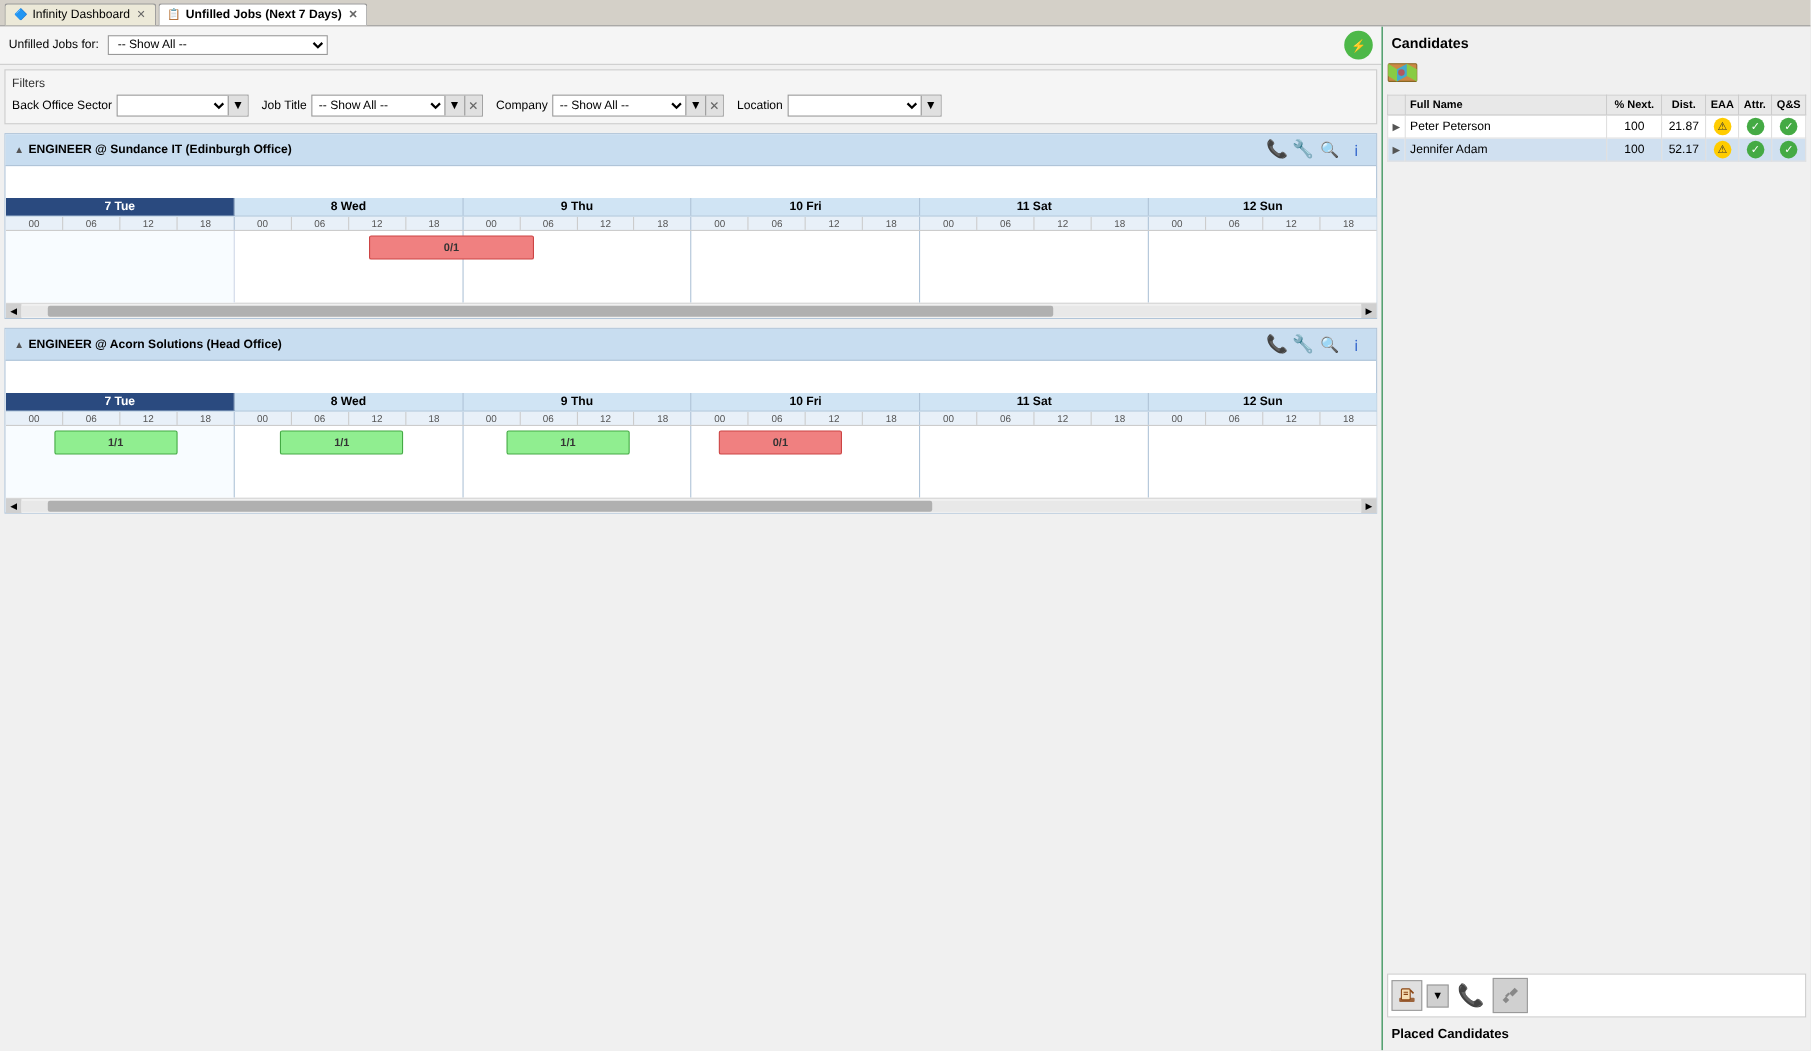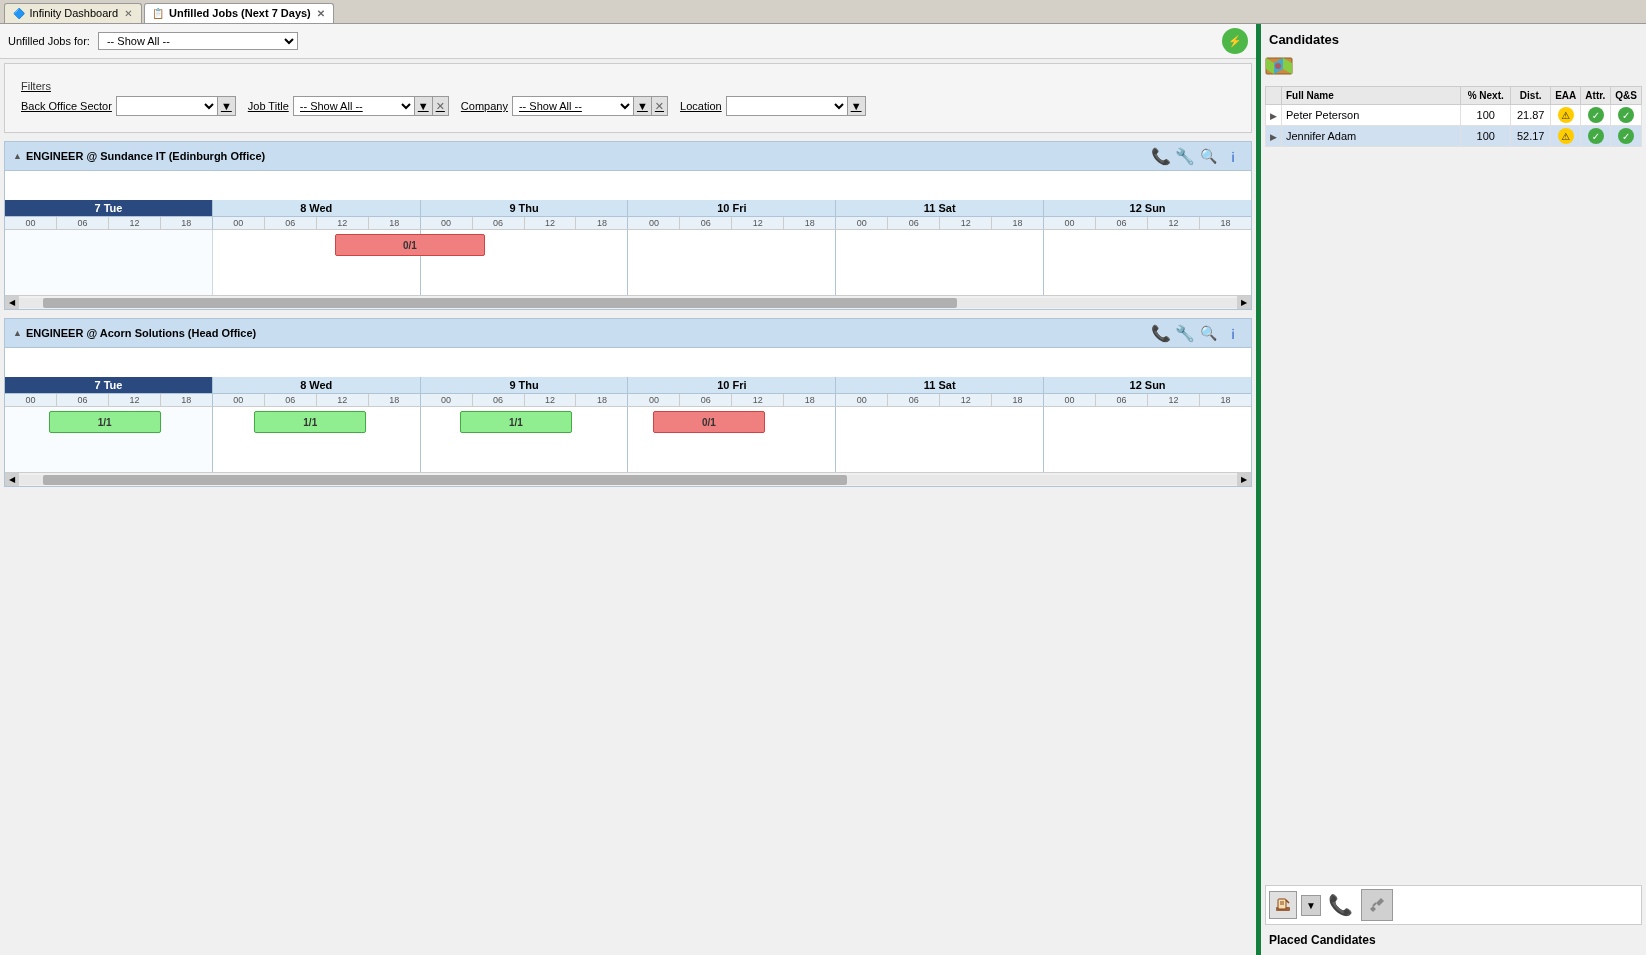--- a/index.html
+++ b/index.html
@@ -87,22 +87,21 @@
       margin-left: auto;
       color: white;
       font-size: 14px;
     }
 
     
     .filters-panel {
       background: #f5f5f5;
       border: 1px solid #ccc;
       margin: 4px;
-      padding: 16px;
-      text-decoration: underline;
+      padding: 6px;
     }
     .filters-title {
       font-size: 11px;
       color: #333;
       margin-bottom: 4px;
     }
     .filters-row {
       display: flex;
       align-items: center;
       gap: 12px;
@@ -211,21 +210,21 @@
       cursor: pointer;
       color: #333;
     }
     .shift-block.red { background: #f08080; border: 1px solid #cc4444; }
     .shift-block.green { background: #90ee90; border: 1px solid #44aa44; }
 
     
     .right-panel {
       width: 390px;
       background: #f0f0f0;
-      border-left: 5px solid #15803d;
+      border-left: 1px solid #15803d;
       display: flex;
       flex-direction: column;
       padding: 4px;
     }
     .candidates-title {
       font-size: 13px;
       font-weight: bold;
       padding: 4px;
       margin-bottom: 4px;
     }

